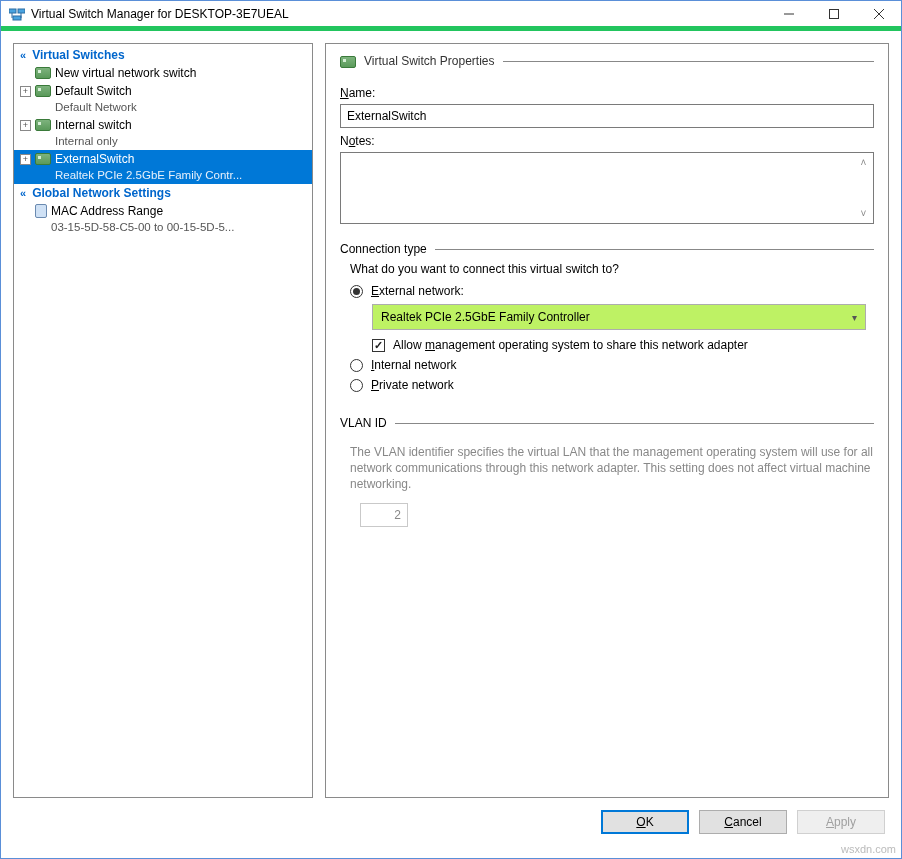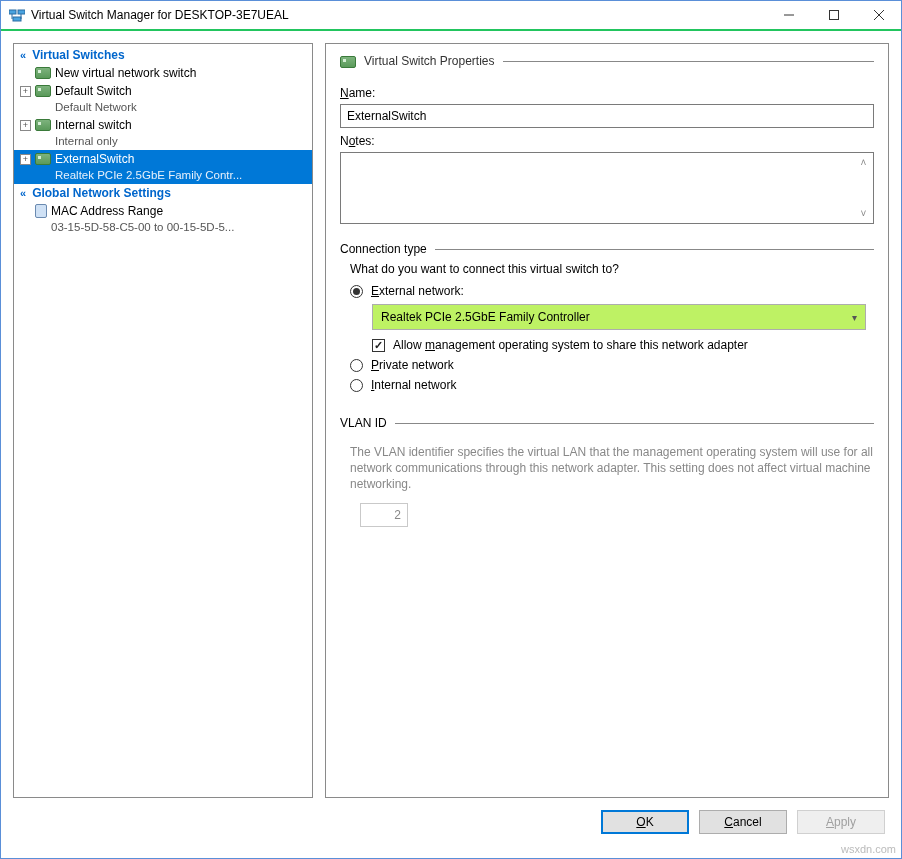--- a/index.html
+++ b/index.html
@@ -1,18 +1,18 @@
 <!DOCTYPE html>
 <html><head>
 <meta charset="utf-8">
 <style>
   * { box-sizing: border-box; font-family: "Segoe UI", Tahoma, sans-serif; font-size: 12px; }
   html, body { margin: 0; padding: 0; background: #fff; }
   .window { width: 902px; height: 859px; border: 1px solid #5a8fd8; display: flex; flex-direction: column; background: #fff; }
-  .titlebar { height: 30px; display: flex; align-items: center; padding: 0 0 0 8px; border-bottom: 2px solid #22c55e; }
+  .titlebar { height: 30px; display: flex; align-items: center; padding: 0 0 0 8px; border-bottom: 5px solid #22c55e; }
   .titlebar .icon { width: 16px; height: 16px; margin-right: 6px; display:inline-flex; }
   .titlebar .title { flex: 1; color: #000; }
   .winbtn { width: 45px; height: 29px; display: flex; align-items: center; justify-content: center; color: #333; }
   .client { flex: 1; display: flex; flex-direction: column; padding: 12px; }
   .content { flex: 1; display: flex; gap: 12px; }
   .sidebar { width: 300px; border: 1px solid #8a8a8a; background: #fff; overflow: hidden; }
   .mainpane { flex: 1; border: 1px solid #8a8a8a; background: #fff; padding: 10px 14px; display:flex; flex-direction:column; position:relative; }
   .footer { height: 48px; display: flex; align-items: center; justify-content: flex-end; gap: 10px; padding-right: 4px; }
   .btn { min-width: 88px; height: 24px; border: 1px solid #adadad; background: #e1e1e1; padding: 0 12px; display:inline-flex; align-items:center; justify-content:center; }
   .btn.default { border: 2px solid #0078d7; background:#e1e1e1; }
@@ -187,25 +187,25 @@
               <span>Realtek PCIe 2.5GbE Family Controller</span>
               <span class="arrow">▾</span>
             </div>
             <div class="check-row indent">
               <span class="check checked"></span>
               <span><span>Allow </span><span class="u">m</span><span>anagement operating system to share this network adapter</span></span>
             </div>
 
             <div class="radio-row">
               <span class="radio"></span>
-              <span><span class="u">P</span>rivate network</span>
+              <span><span class="u">I</span>nternal network</span>
             </div>
             <div class="radio-row">
               <span class="radio"></span>
-              <span><span class="u">I</span>nternal network</span>
+              <span><span class="u">P</span>rivate network</span>
             </div>
           </div>
         </div>
 
         <div class="group">
           <div class="group-head">
             <span>VLAN ID</span>
             <span class="line"></span>
           </div>
           <div class="group-body">

